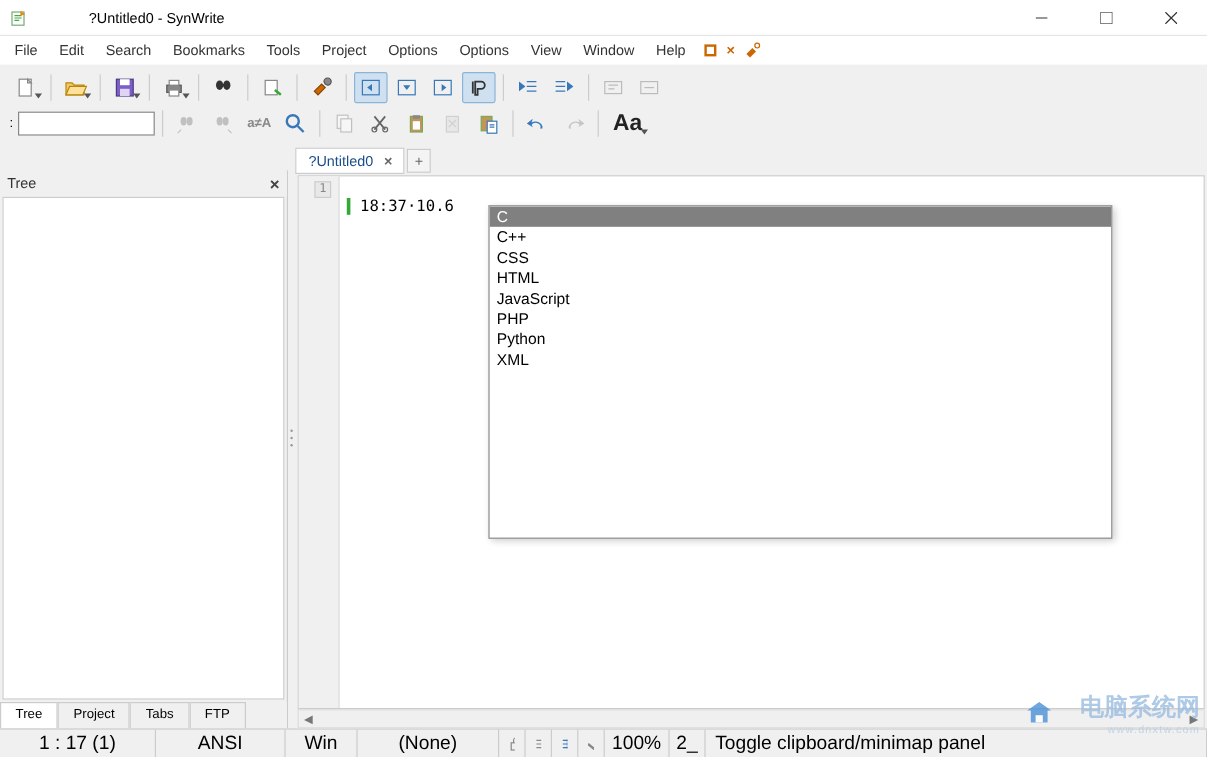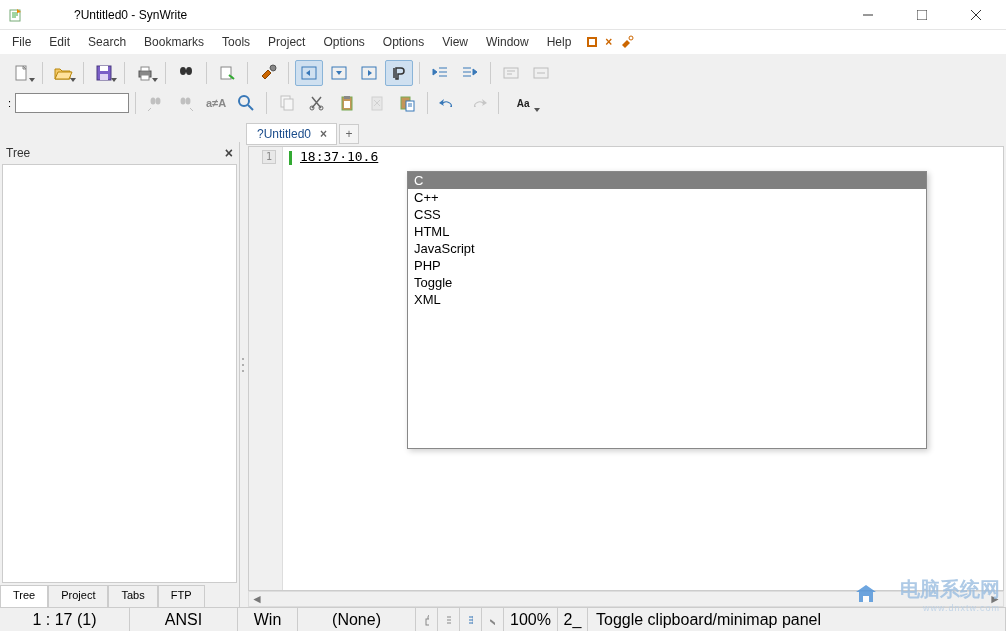--- a/index.html
+++ b/index.html
@@ -22,42 +22,42 @@
   
   .toolbars { background: #f0f0f0; padding: 4px 8px; }
   .tbar { display: flex; align-items: center; gap: 2px; height: 30px; }
   .tbtn { width: 28px; height: 26px; display: flex; align-items: center; justify-content: center; cursor: pointer; border-radius: 2px; position: relative; }
   .tbtn.active { background: #cfe0f0; border: 1px solid #8ab4d8; }
   .tbtn-dd::after { content: ""; position: absolute; right: 1px; bottom: 4px; border-left: 3px solid transparent; border-right: 3px solid transparent; border-top: 4px solid #555; }
   .tsep { width: 1px; height: 22px; background: #ccc; margin: 0 4px; }
   .tbar2-lbl { font-size: 11px; margin-right: 2px; }
   .tbar2-input { width: 114px; height: 20px; border: 1px solid #888; background: #fff; padding: 0 4px; font-family: monospace; font-size: 11px; }
   .aeqa { font-size: 11px; font-weight: bold; display: flex; align-items: center; }
-  .Aa { font-size: 10px; font-weight: bold; }
+  .Aa { font-size: 19px; font-weight: bold; }
   
   
   .main { flex: 1; display: flex; overflow: hidden; background: #f0f0f0; }
   .sidebar { width: 240px; display: flex; flex-direction: column; border-right: 1px solid #ccc; margin-top: 20px; }
   .sideh { height: 22px; display: flex; align-items: center; justify-content: space-between; padding: 0 6px; background: #f0f0f0; }
   .sideh .t { font-size: 12px; color: #333; }
   .sideh .x { font-family: Arial; font-size: 14px; font-weight: bold; cursor: pointer; color: #444; }
   .sidebody { flex: 1; background: #fff; border: 1px solid #ccc; margin: 0 2px 2px 2px; }
   .sidetabs { display: flex; height: 22px; background: #f0f0f0; }
   .sidetab { padding: 3px 12px; font-size: 11px; cursor: pointer; border: 1px solid #ccc; border-bottom: none; background: #f0f0f0; }
   .sidetab.active { background: #fff; }
   
   .editor-area { flex: 1; display: flex; flex-direction: column; position: relative; }
   .tabbar { display: flex; height: 24px; align-items: center; }
   .etab { display: flex; align-items: center; background: #fff; border: 1px solid #ccc; height: 22px; padding: 0 6px 0 10px; font-size: 12px; color: #1a4c8b; cursor: pointer; gap: 6px; }
   .etab .c { color: #666; font-family: Arial; font-weight: bold; cursor: pointer; padding: 0 3px; }
   .etab-add { width: 20px; height: 20px; border: 1px solid #ccc; background: #f4f4f4; display: flex; align-items: center; justify-content: center; margin-left: 2px; cursor: pointer; color: #666; }
   .editor { flex: 1; display: flex; background: #fff; border: 1px solid #ccc; margin: 0 2px; position: relative; }
   .gutter { width: 34px; background: #f0f0f0; border-right: 1px solid #ddd; text-align: right; padding: 2px 6px 0 0; color: #888; font-family: "Consolas", monospace; font-size: 12px; }
   .gutter .m { display: inline-block; width: 14px; height: 14px; background: #e8e8e8; border: 1px solid #ccc; font-size: 10px; line-height: 12px; text-align: center; }
-  .codebody { flex: 1; padding: 2px 6px; font-family: "Consolas", monospace; font-size: 13px; position: relative; text-decoration: underline; }
+  .codebody { flex: 1; padding: 18px 6px; font-family: "Consolas", monospace; font-size: 13px; position: relative; }
   .codebody .grn { display:inline-block; width:3px; height:14px; background:#3a3; vertical-align:middle; margin-right:8px; }
   .popup { position: absolute; left: 124px; top: 24px; width: 520px; background: #fff; border: 1px solid #888; box-shadow: 2px 2px 6px rgba(0,0,0,.2); z-index: 10; }
   .popup-list { height: 276px; overflow: hidden; }
   .popup-item { padding: 1px 6px; font-size: 13px; cursor: pointer; font-family: "Segoe UI", sans-serif; }
   .popup-item.sel { background: #808080; color: #fff; }
   .popup-foot { font-size: 11px; color: #444; padding: 2px 4px; background: #f0f0f0; border-top: 1px solid #ccc; }
   .hscroll { height: 16px; background: #f0f0f0; display: flex; align-items: center; margin: 0 2px; border: 1px solid #ddd; }
   .hscroll .ar { width: 16px; text-align: center; color: #777; cursor: pointer; }
   
   
@@ -339,21 +339,21 @@
       <div class="codebody">
         <span class="grn"></span><span>18:37·10.6</span>
         <div class="popup">
           <div class="popup-list">
             <div class="popup-item sel">C</div>
             <div class="popup-item">C++</div>
             <div class="popup-item">CSS</div>
             <div class="popup-item">HTML</div>
             <div class="popup-item">JavaScript</div>
             <div class="popup-item">PHP</div>
-            <div class="popup-item">Toggle</div>
+            <div class="popup-item">Python</div>
             <div class="popup-item">XML</div>
           </div>
         </div>
       </div>
     </div>
     <div class="hscroll">
       <span class="ar">◄</span>
       <span style="flex:1"></span>
       <span class="ar">►</span>
     </div>

